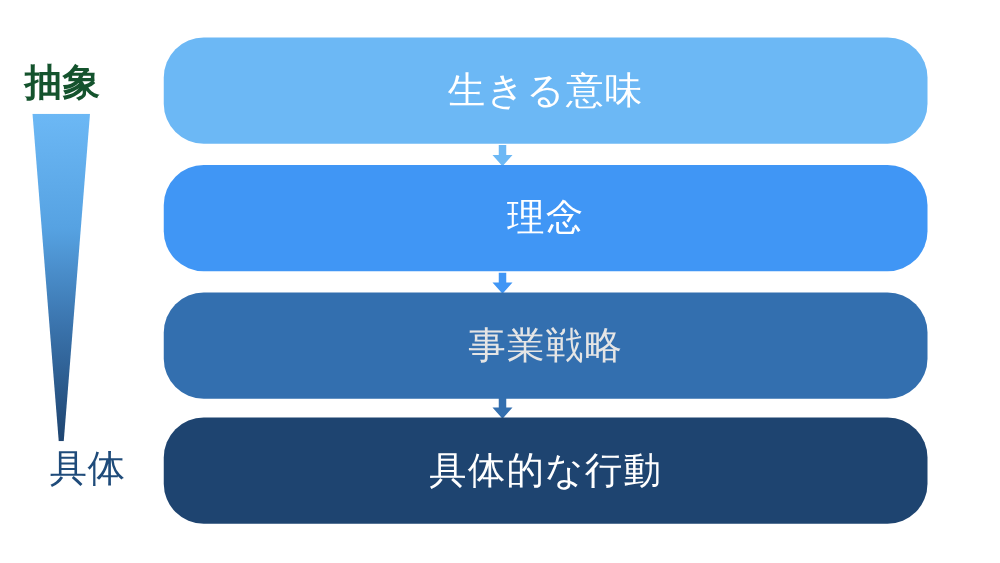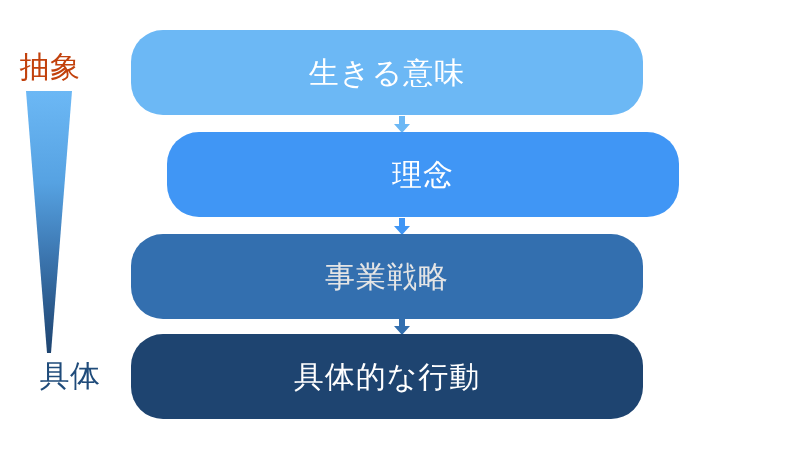--- a/index.html
+++ b/index.html
@@ -49,21 +49,21 @@
     position: absolute;
     left: 131px;
     top: 30px;
     width: 541px;
     height: 389px;
   }
 
   .stage-box {
     position: absolute;
     left: 0;
-    width: 512px;
+    width: 611px;
     height: 85px;
     border-radius: 32px;
     display: flex;
     align-items: center;
     justify-content: center;
     box-sizing: border-box;
   }
   .stage-label {
     color: #ffffff;
     font-size: 30px;
@@ -90,21 +90,21 @@
   .connector-arrow[data-index="2"] { top: 288px; }
   .connector-arrow svg { display: block; width: 100%; height: 100%; }
 </style>
 </head>
 <body>
 
 <div id="canvas" style="background: rgb(255, 255, 255);">
 
   <div id="axis-group">
 
-    <div class="axis-label" id="axis-label-top" style="color: #c2410c;">抽象</div>
+    <div class="axis-label" id="axis-label-top" style="color: #14532d; font-weight: bold;">抽象</div>
 
     <div id="axis-triangle">
       <svg viewBox="0 0 56 262" preserveAspectRatio="none" aria-hidden="true">
         <defs>
           <linearGradient id="axisGrad" x1="0" y1="0" x2="0" y2="1">
             <stop offset="0%" stop-color="#6CB8F5"></stop>
             <stop offset="35%" stop-color="#56A2E2"></stop>
             <stop offset="65%" stop-color="#3A73AC"></stop>
             <stop offset="100%" stop-color="#1E4470"></stop>
           </linearGradient>
@@ -121,21 +121,21 @@
     <div class="stage-box" data-index="0" style="background: rgb(108, 184, 245);">
       <span class="stage-label" style="color: rgb(255, 255, 255);">生きる意味</span>
     </div>
 
     <div class="connector-arrow" data-index="0">
       <svg viewBox="0 0 18 17" aria-hidden="true">
         <polygon points="6,0 12,0 12,8 17,8 9,17 1,8 6,8" class="arrow-shape-0" fill="#6CB8F5"></polygon>
       </svg>
     </div>
 
-    <div class="stage-box" data-index="1" style="background: rgb(64, 150, 245); margin-left: 36px;">
+    <div class="stage-box" data-index="1" style="background: rgb(64, 150, 245);">
       <span class="stage-label" style="color: rgb(255, 255, 255);">理念</span>
     </div>
 
     <div class="connector-arrow" data-index="1">
       <svg viewBox="0 0 18 17" aria-hidden="true">
         <polygon points="6,0 12,0 12,8 17,8 9,17 1,8 6,8" class="arrow-shape-1" fill="#4096F5"></polygon>
       </svg>
     </div>
 
     <div class="stage-box" data-index="2" style="background: rgb(51, 111, 175);">

